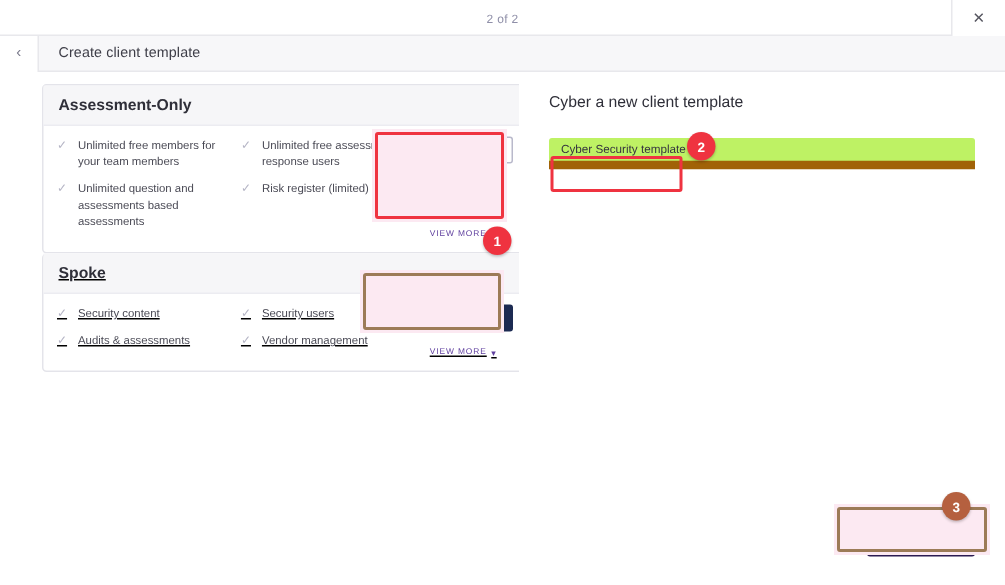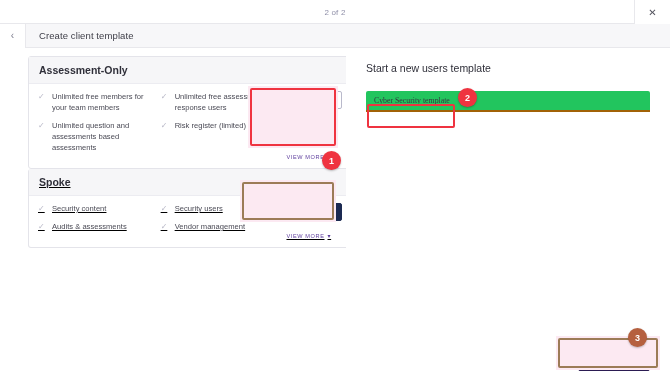--- a/index.html
+++ b/index.html
@@ -97,23 +97,23 @@
     margin-top: auto; font-size: 5.6px; color: #5f3f9e; letter-spacing: .6px;
     display: flex; align-items: center; gap: 3px; cursor: pointer;
     padding-top: 6px;
   }
   .chev { font-size: 6px; }
 
   
   .right-title { font-size: 10.5px; color: #2f2f39; margin-bottom: 15px; }
   .field-label { font-size: 7.6px; color: #5d5d69; margin-bottom: 6px; }
   .text-field {
-    width: 100%; height: 21px; background: #22c55e;
-    border: none; border-bottom: 2px solid #a16207;
-    font-family: Liberation Serif, serif;
+    width: 100%; height: 21px; background: #bef264;
+    border: none; border-bottom: 6px solid #a16207;
+    font-family: Liberation Sans, sans-serif;
     font-size: 7.8px; color: #35353f; padding: 0 8px;
     border-radius: 2px 2px 0 0; outline: none;
   }
   .btn-create {
     position: absolute; right: 20px; bottom: 19px;
     width: 72px; height: 19px; background: #2b1b52; color: #fff;
     border: 1px solid #2b1b52; border-radius: 2px; font-size: 7.4px;
     display: flex; align-items: center; justify-content: center; cursor: pointer;
     font-family: "Liberation Sans", sans-serif;
   }
@@ -217,21 +217,21 @@
             <span>VIEW MORE</span>
             <span class="chev">▾</span>
           </div>
         </div>
       </div>
     </div>
 
   </div>
 
   <div class="right-pane">
-    <div class="right-title">Start a new users template</div>
+    <div class="right-title">Cyber a new client template</div>
     <input class="text-field" type="text" value="Cyber Security template" style="">
     <button class="btn-create">Create template</button>
   </div>
 
   <div class="glow" style="left:248px; top:86px; width:90px; height:62px;"></div>
   <div class="hl" style="left:250px; top:88px; width:86px; height:58px;"></div>
 
   <div class="glow" style="left:240px; top:180px; width:96px; height:42px;"></div>
   <div class="hl brown" style="left:242px; top:182px; width:92px; height:38px;"></div>
 

